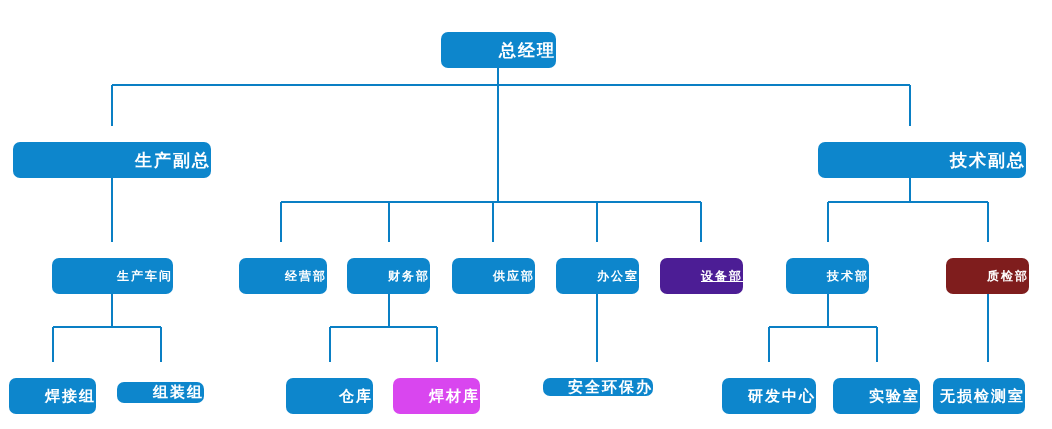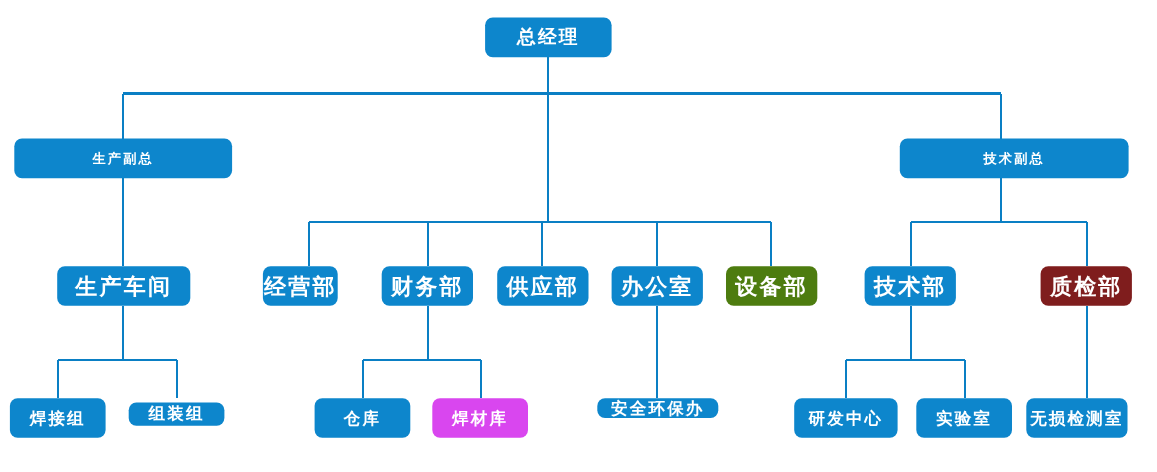--- a/index.html
+++ b/index.html
@@ -24,39 +24,40 @@
     top: 0;
     width: 1052px;
     height: 429px;
     pointer-events: none;
   }
   .node {
     position: absolute;
     box-sizing: border-box;
     display: flex;
     align-items: center;
-    justify-content: center;
+    justify-content: flex-end;
     background: #0d86cc;
     border-radius: 7px;
     color: #ffffff;
     font-weight: bold;
     letter-spacing: 2px;
     text-align: center;
     white-space: nowrap;
     line-height: 1;
     z-index: 2;
+    margin-top: 16px;
   }
   .node.level-0 {
     font-size: 17px;
   }
   .node.level-1 {
-    font-size: 12px;
+    font-size: 17px;
   }
   .node.level-2 {
-    font-size: 20px;
+    font-size: 12px;
   }
   .node.level-3 {
     font-size: 15px;
   }
 </style>
 </head>
 <body>
 
 <div id="org-chart">
   <svg id="connector-layer" width="1052" height="429" viewBox="0 0 1052 429">
@@ -97,33 +98,33 @@
       </div>
       <div class="node level-1" style="left: 13px; top: 126px; width: 198px; height: 36px; background: rgb(13, 134, 204); color: rgb(255, 255, 255);">
         <span>生产副总</span>
       </div>
       <div class="node level-1" style="left: 818px; top: 126px; width: 208px; height: 36px; background: rgb(13, 134, 204); color: rgb(255, 255, 255);">
         <span>技术副总</span>
       </div>
       <div class="node level-2" style="left: 52px; top: 242px; width: 121px; height: 36px; background: rgb(13, 134, 204); color: rgb(255, 255, 255);">
         <span>生产车间</span>
       </div>
-      <div class="node level-2" style="left: 239px; top: 242px; width: 68px; height: 36px; background: rgb(13, 134, 204); color: rgb(255, 255, 255);">
+      <div class="node level-2" style="left: 239px; top: 242px; width: 88px; height: 36px; background: rgb(13, 134, 204); color: rgb(255, 255, 255);">
         <span>经营部</span>
       </div>
       <div class="node level-2" style="left: 347px; top: 242px; width: 83px; height: 36px; background: rgb(13, 134, 204); color: rgb(255, 255, 255);">
         <span>财务部</span>
       </div>
       <div class="node level-2" style="left: 452px; top: 242px; width: 83px; height: 36px; background: rgb(13, 134, 204); color: rgb(255, 255, 255);">
         <span>供应部</span>
       </div>
       <div class="node level-2" style="left: 556px; top: 242px; width: 83px; height: 36px; background: rgb(13, 134, 204); color: rgb(255, 255, 255);">
         <span>办公室</span>
       </div>
-      <div class="node level-2" style="left: 660px; top: 242px; width: 83px; height: 36px; background: #4d7c0f; color: rgb(255, 255, 255);">
+      <div class="node level-2" style="left: 660px; top: 242px; width: 83px; height: 36px; background: #4c1d95; color: rgb(255, 255, 255); text-decoration: underline;">
         <span>设备部</span>
       </div>
       <div class="node level-2" style="left: 786px; top: 242px; width: 83px; height: 36px; background: rgb(13, 134, 204); color: rgb(255, 255, 255);">
         <span>技术部</span>
       </div>
       <div class="node level-2" style="left: 946px; top: 242px; width: 83px; height: 36px; background: #7f1d1d; color: rgb(255, 255, 255);">
         <span>质检部</span>
       </div>
       <div class="node level-3" style="left: 9px; top: 362px; width: 87px; height: 36px; background: rgb(13, 134, 204); color: rgb(255, 255, 255);">
         <span>焊接组</span>

